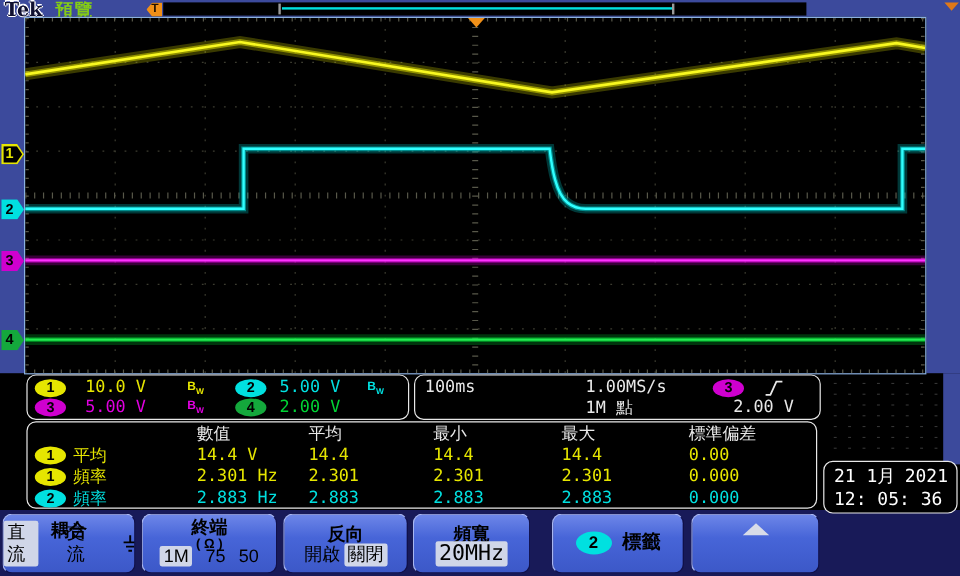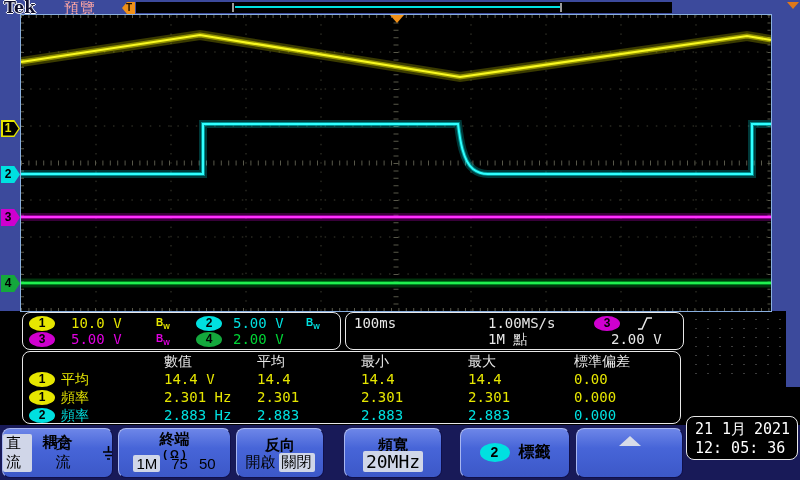--- a/index.html
+++ b/index.html
@@ -6,21 +6,21 @@
   #screen{position:relative;width:800px;height:480px;background:#000;overflow:hidden;
     font-family:"Liberation Sans","DejaVu Sans",sans-serif;}
   .abs{position:absolute;}
   .mono{font-family:"DejaVu Sans Mono","Liberation Mono",monospace;}
 
   
   #topbar{left:0;top:0;width:800px;height:15px;background:#3c4a9c;}
   #brand{left:4px;top:-2px;font-family:"DejaVu Serif","Liberation Serif",serif;
     font-weight:bold;font-size:16px;color:#101030;
     text-shadow:-1px 0 #fff,1px 0 #fff,0 -1px #fff,0 1px #fff;}
-  #mode{left:64px;top:-1px;font-size:15px;color:#fca5a5;font-weight:normal;letter-spacing:1px;}
+  #mode{left:46px;top:-1px;font-size:15px;color:#84cc16;font-weight:bold;letter-spacing:1px;}
   #trig-t{left:122px;top:2px;width:13px;height:12px;background:#f09018;
     clip-path:polygon(0 50%,38% 0,100% 0,100% 100%,38% 100%);}
   #trig-t span{position:absolute;left:4px;top:0px;font-size:10px;font-weight:bold;color:#201000;}
   #recbar{left:136px;top:2px;width:536px;height:11px;background:#000;}
   #recline{left:99px;top:4px;width:326px;height:2px;background:#00e0e0;}
   .bracket{top:1px;width:2px;height:9px;background:#9a9a9a;}
   #topright-tri{left:787px;top:2px;width:0;height:0;
     border-left:6px solid transparent;border-right:6px solid transparent;border-top:7px solid #e07818;}
 
   
@@ -55,21 +55,21 @@
 
   
   #measbox{left:22px;top:351px;width:659px;height:73px;}
   .mrow{position:absolute;left:0;width:100%;height:17px;font-size:14px;}
   .mcell{position:absolute;top:0;}
   .col-v{left:141px;} .col-mean{left:234px;} .col-min{left:338px;} .col-max{left:445px;} .col-sd{left:551px;}
   .mname{position:absolute;left:38px;top:0;font-size:14px;}
   .mbadge{position:absolute;left:6px;top:1px;}
 
   
-  #datebox{left:686px;top:384px;width:112px;height:44px;z-index:5;margin-top:32px;}
+  #datebox{left:686px;top:384px;width:112px;height:44px;z-index:5;}
   #datebox .l1{position:absolute;left:8px;top:3px;font-size:15px;color:#fff;}
   #datebox .yr{position:absolute;right:7px;top:3px;font-size:15px;color:#fff;}
   #datebox .l2{position:absolute;left:8px;top:22px;font-size:15px;color:#fff;}
 
   
   #menubar{left:0;top:425px;width:800px;height:55px;background:#181a58;}
   .mbtn{position:absolute;top:3px;height:50px;border-radius:8px;box-sizing:border-box;
     background:linear-gradient(#6d86e8,#4765d8 40%,#3c58c8);
     border:1px solid #a8b6f0;border-right-color:#10104a;border-bottom-color:#10104a;
     color:#000;}
@@ -261,21 +261,21 @@
     </div>
     <div class="mbtn" style="left:118px;width:113px">
       <div class="mtitle" style="top:1px">終端</div>
       <div class="subt">( Ω )</div>
       <div class="mopts" style="gap:11px">
         <span class="hl">1M</span>
         <span>75</span>
         <span>50</span>
       </div>
     </div>
-    <div class="mbtn" style="left:236px;width:88px">
+    <div class="mbtn" style="left:236px;width:104px">
       <div class="mtitle" style="top:7px">反向</div>
       <div class="mopts" style="gap:3px">
         <span>開啟</span>
         <span class="hl">關閉</span>
       </div>
     </div>
     <div class="mbtn" style="left:344px;width:98px">
       <div class="mtitle" style="top:7px">頻寬</div>
       <div class="mopts">
         <span class="hl mono" style="font-size:18px">20MHz</span>

